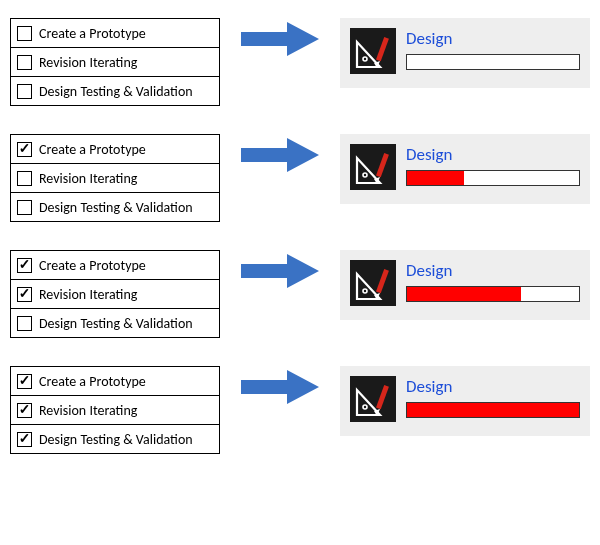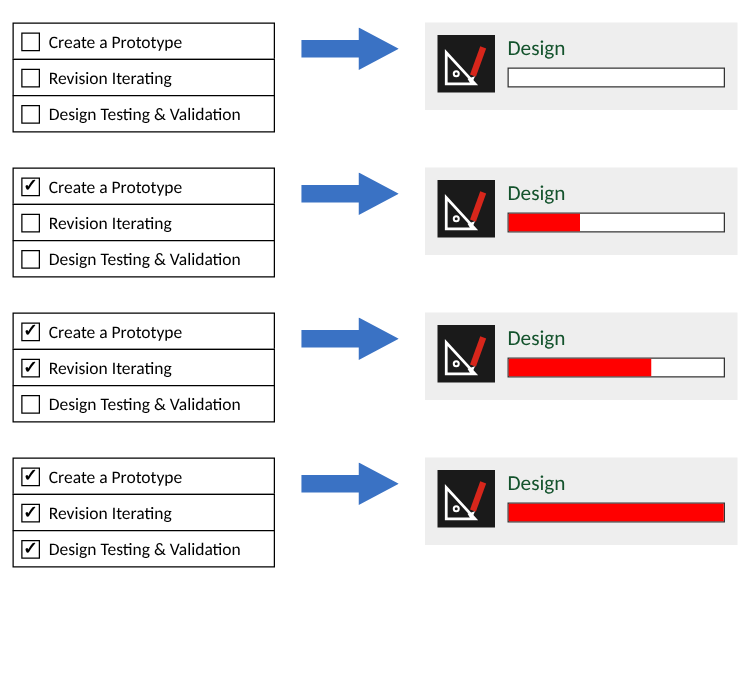--- a/index.html
+++ b/index.html
@@ -77,21 +77,21 @@
       flex-shrink: 0;
     }
     .card-body {
       flex: 1;
       display: flex;
       flex-direction: column;
       gap: 5px;
     }
     .card-title {
       font-size: 17px;
-      color: #14532d;
+      color: #1d4ed8;
     }
     .pbar {
       width: 100%;
       height: 16px;
       border: 1px solid #333;
       background: #fff;
       position: relative;
     }
     .pfill {
       height: 100%;

